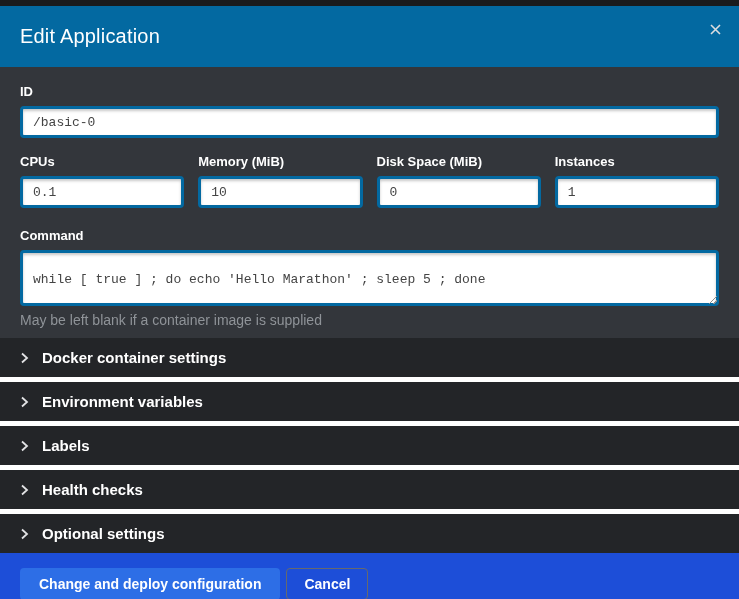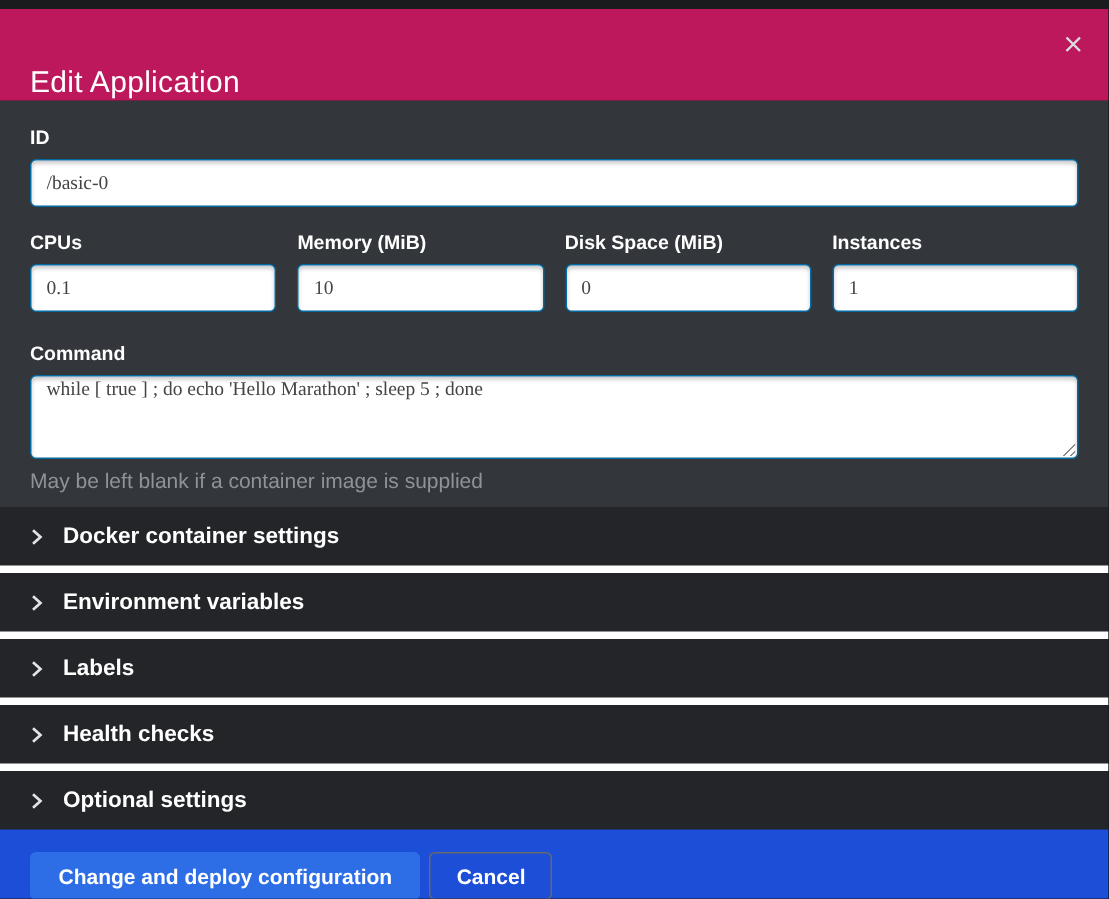--- a/index.html
+++ b/index.html
@@ -9,22 +9,22 @@
     font-family: "Liberation Sans", "DejaVu Sans", sans-serif;
     overflow: hidden;
     position: relative;
   }
   .modal {
     position: absolute; top: 6px; left: 0; right: 0; bottom: 0;
     display: flex; flex-direction: column;
   }
   
   .modal-header {
-    flex: none; height: 61px; background: #be185d;
-    display: flex; align-items: flex-end; padding: 0 20px;
+    flex: none; height: 61px; background: #0369a1;
+    display: flex; align-items: center; padding: 0 20px;
     position: relative;
   }
   .modal-title {
     margin: 0; font-size: 20px; font-weight: 500; color: #ffffff;
     letter-spacing: 0.2px;
   }
   .close-btn {
     position: absolute; right: 14px; top: 14px;
     background: none; border: none; padding: 4px; cursor: pointer;
     line-height: 0;
@@ -33,30 +33,30 @@
   .modal-body {
     flex: none; background: #33363b; padding: 17px 20px 10px;
   }
   .field { margin-bottom: 16px; }
   .field label {
     display: block; font-size: 13px; line-height: 15px;
     font-weight: 700; color: #ffffff; margin-bottom: 7px;
   }
   .text-input {
     width: 100%; box-sizing: border-box; height: 32px;
-    background: #ffffff; border: 1px solid #0369a1; border-radius: 4px;
+    background: #ffffff; border: 3px solid #0369a1; border-radius: 4px;
     box-shadow: inset 0 2px 3px rgba(0,0,0,0.22);
     padding: 0 10px; font-size: 13px; color: #444444;
-    font-family: Liberation Serif, serif; outline: none;
+    font-family: Liberation Mono, monospace; outline: none;
   }
   .field-row { display: flex; gap: 14px; margin-bottom: 20px; }
   .field-row .field { flex: 1; margin-bottom: 0; }
   .textarea-wrap { position: relative; }
   .command-textarea {
-    display: block; height: 56px; padding: 0 10px; resize: none;
+    display: block; height: 56px; padding: 19px 10px; resize: none;
   }
   .resize-handle {
     position: absolute; right: 2px; bottom: 2px; width: 9px; height: 9px;
     clip-path: polygon(100% 0, 100% 100%, 0 100%);
     background: repeating-linear-gradient(-45deg,
       transparent, transparent 2px, #8d8d8d 2px, #8d8d8d 3px);
   }
   .help-text { margin-top: 6px; font-size: 14px; color: #8f9398; }
   
   .accordion { flex: none; background: #232528; }

